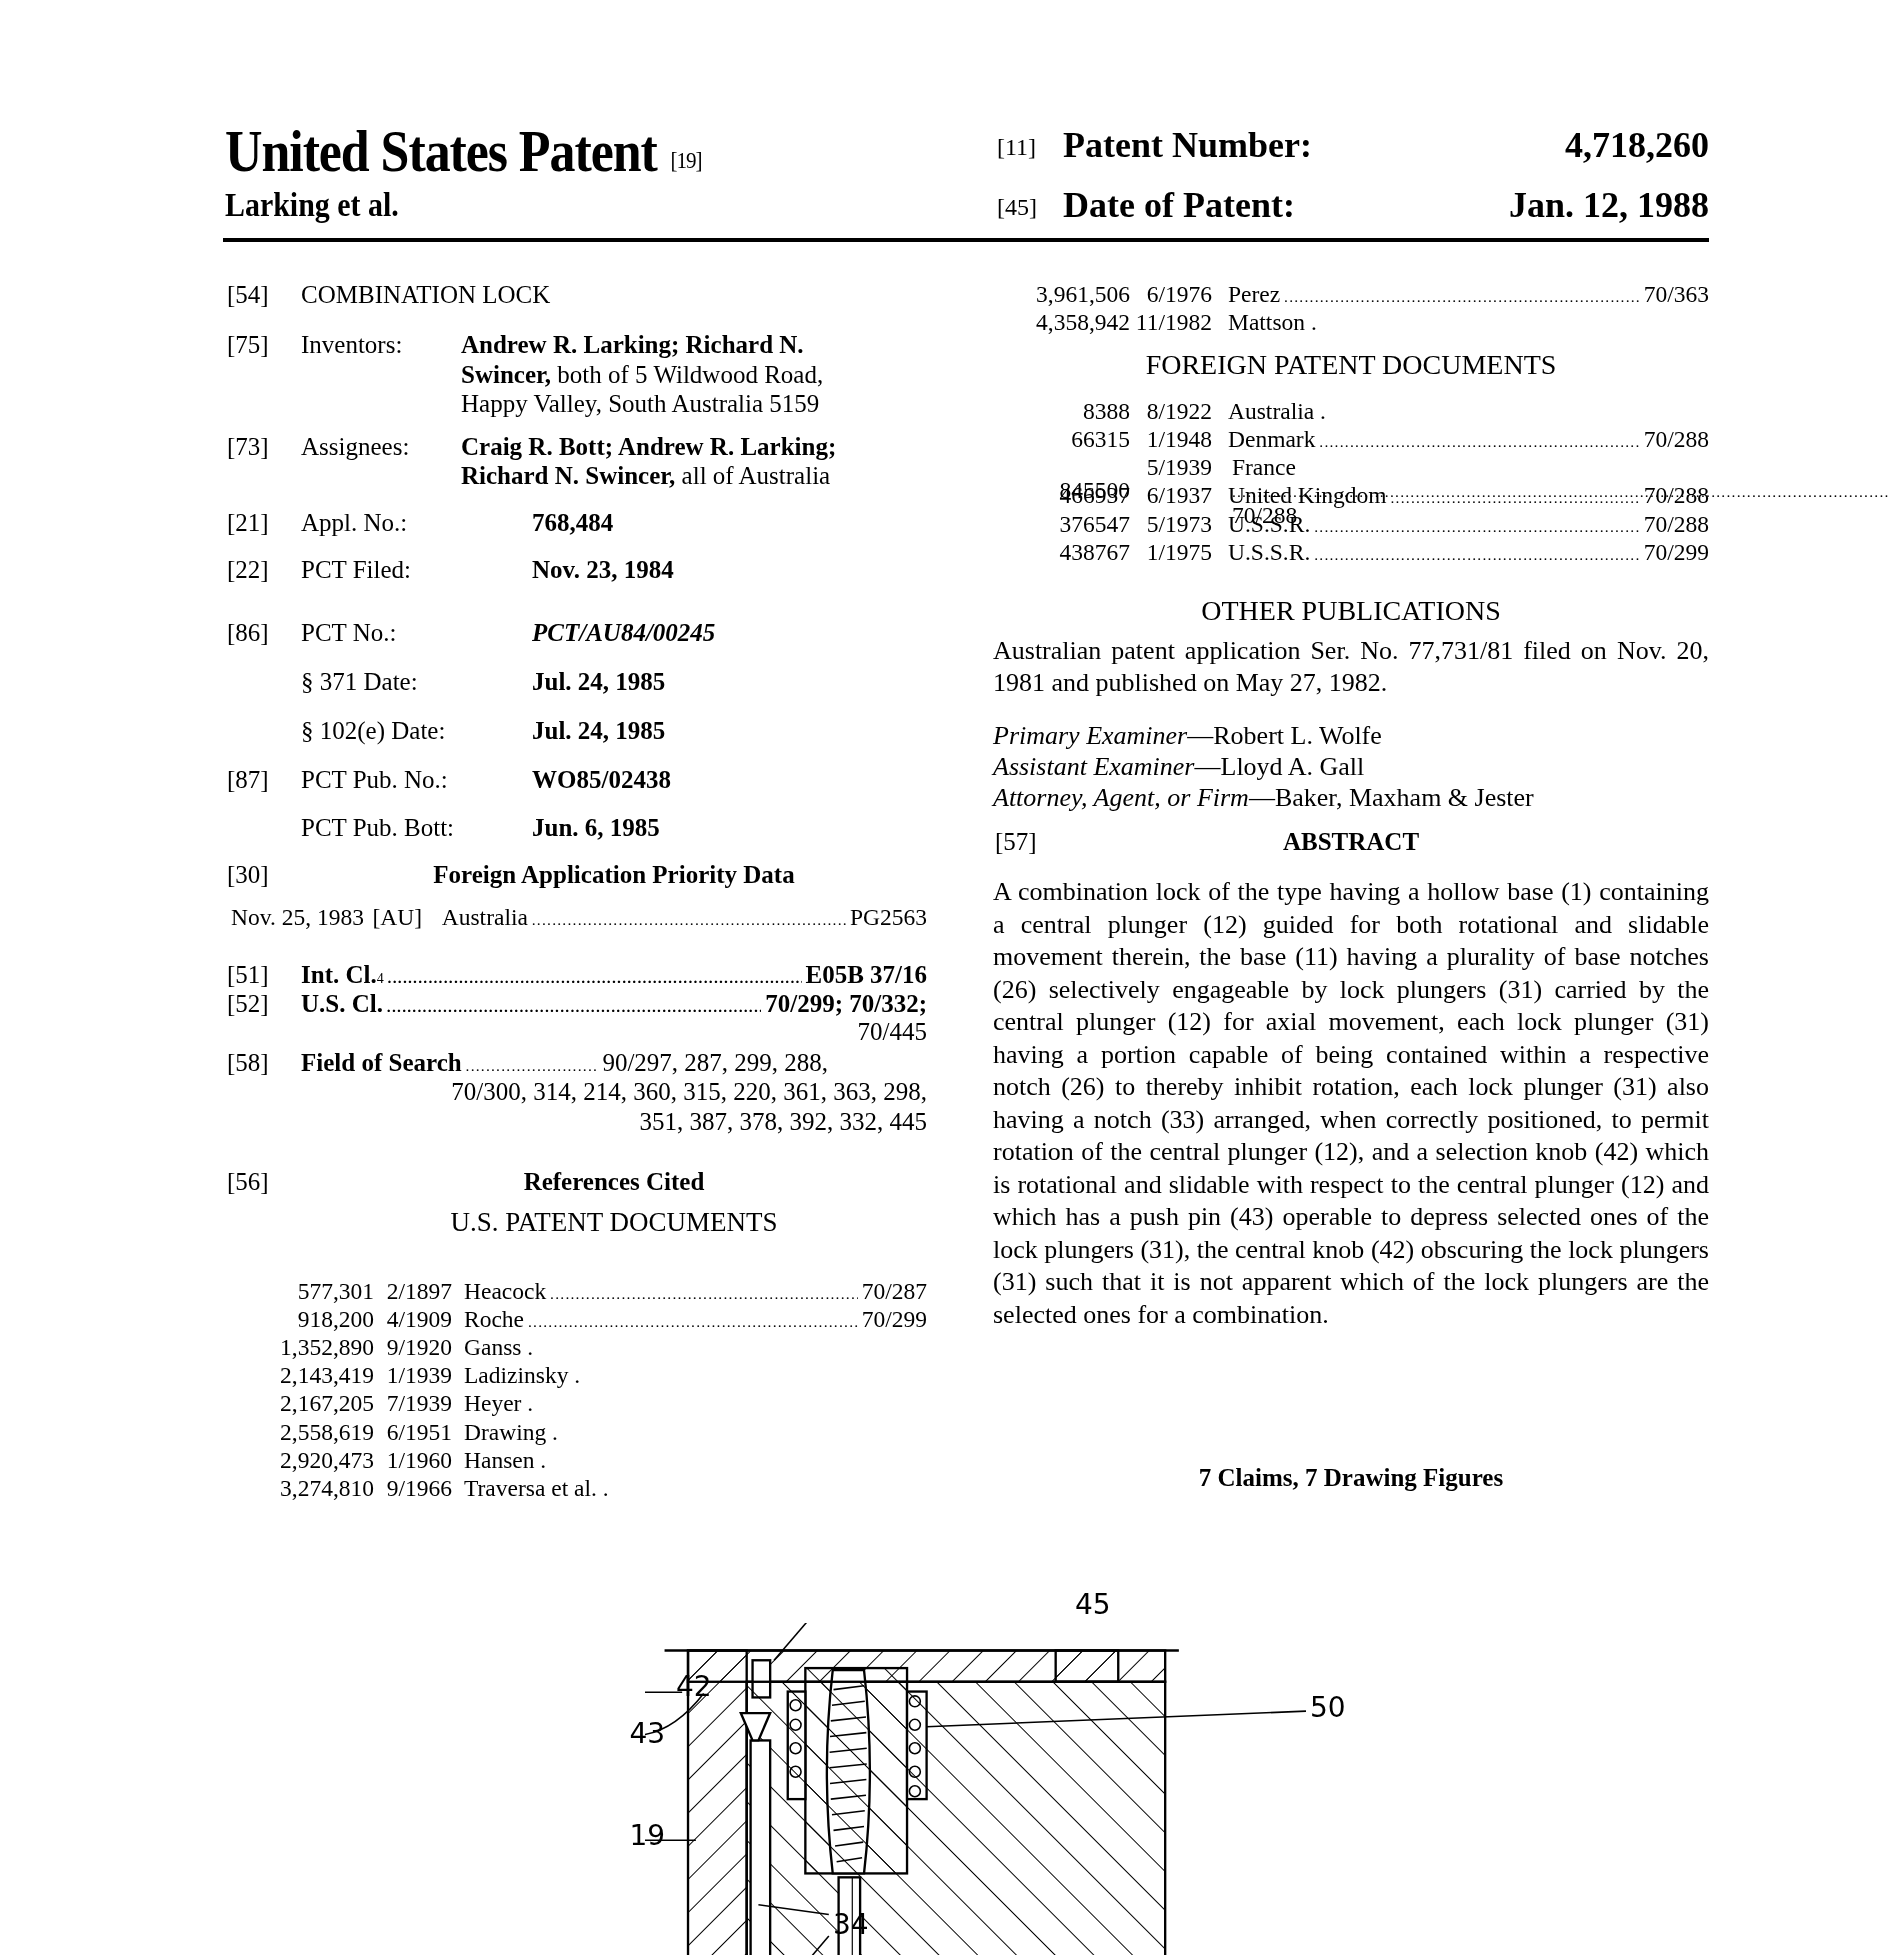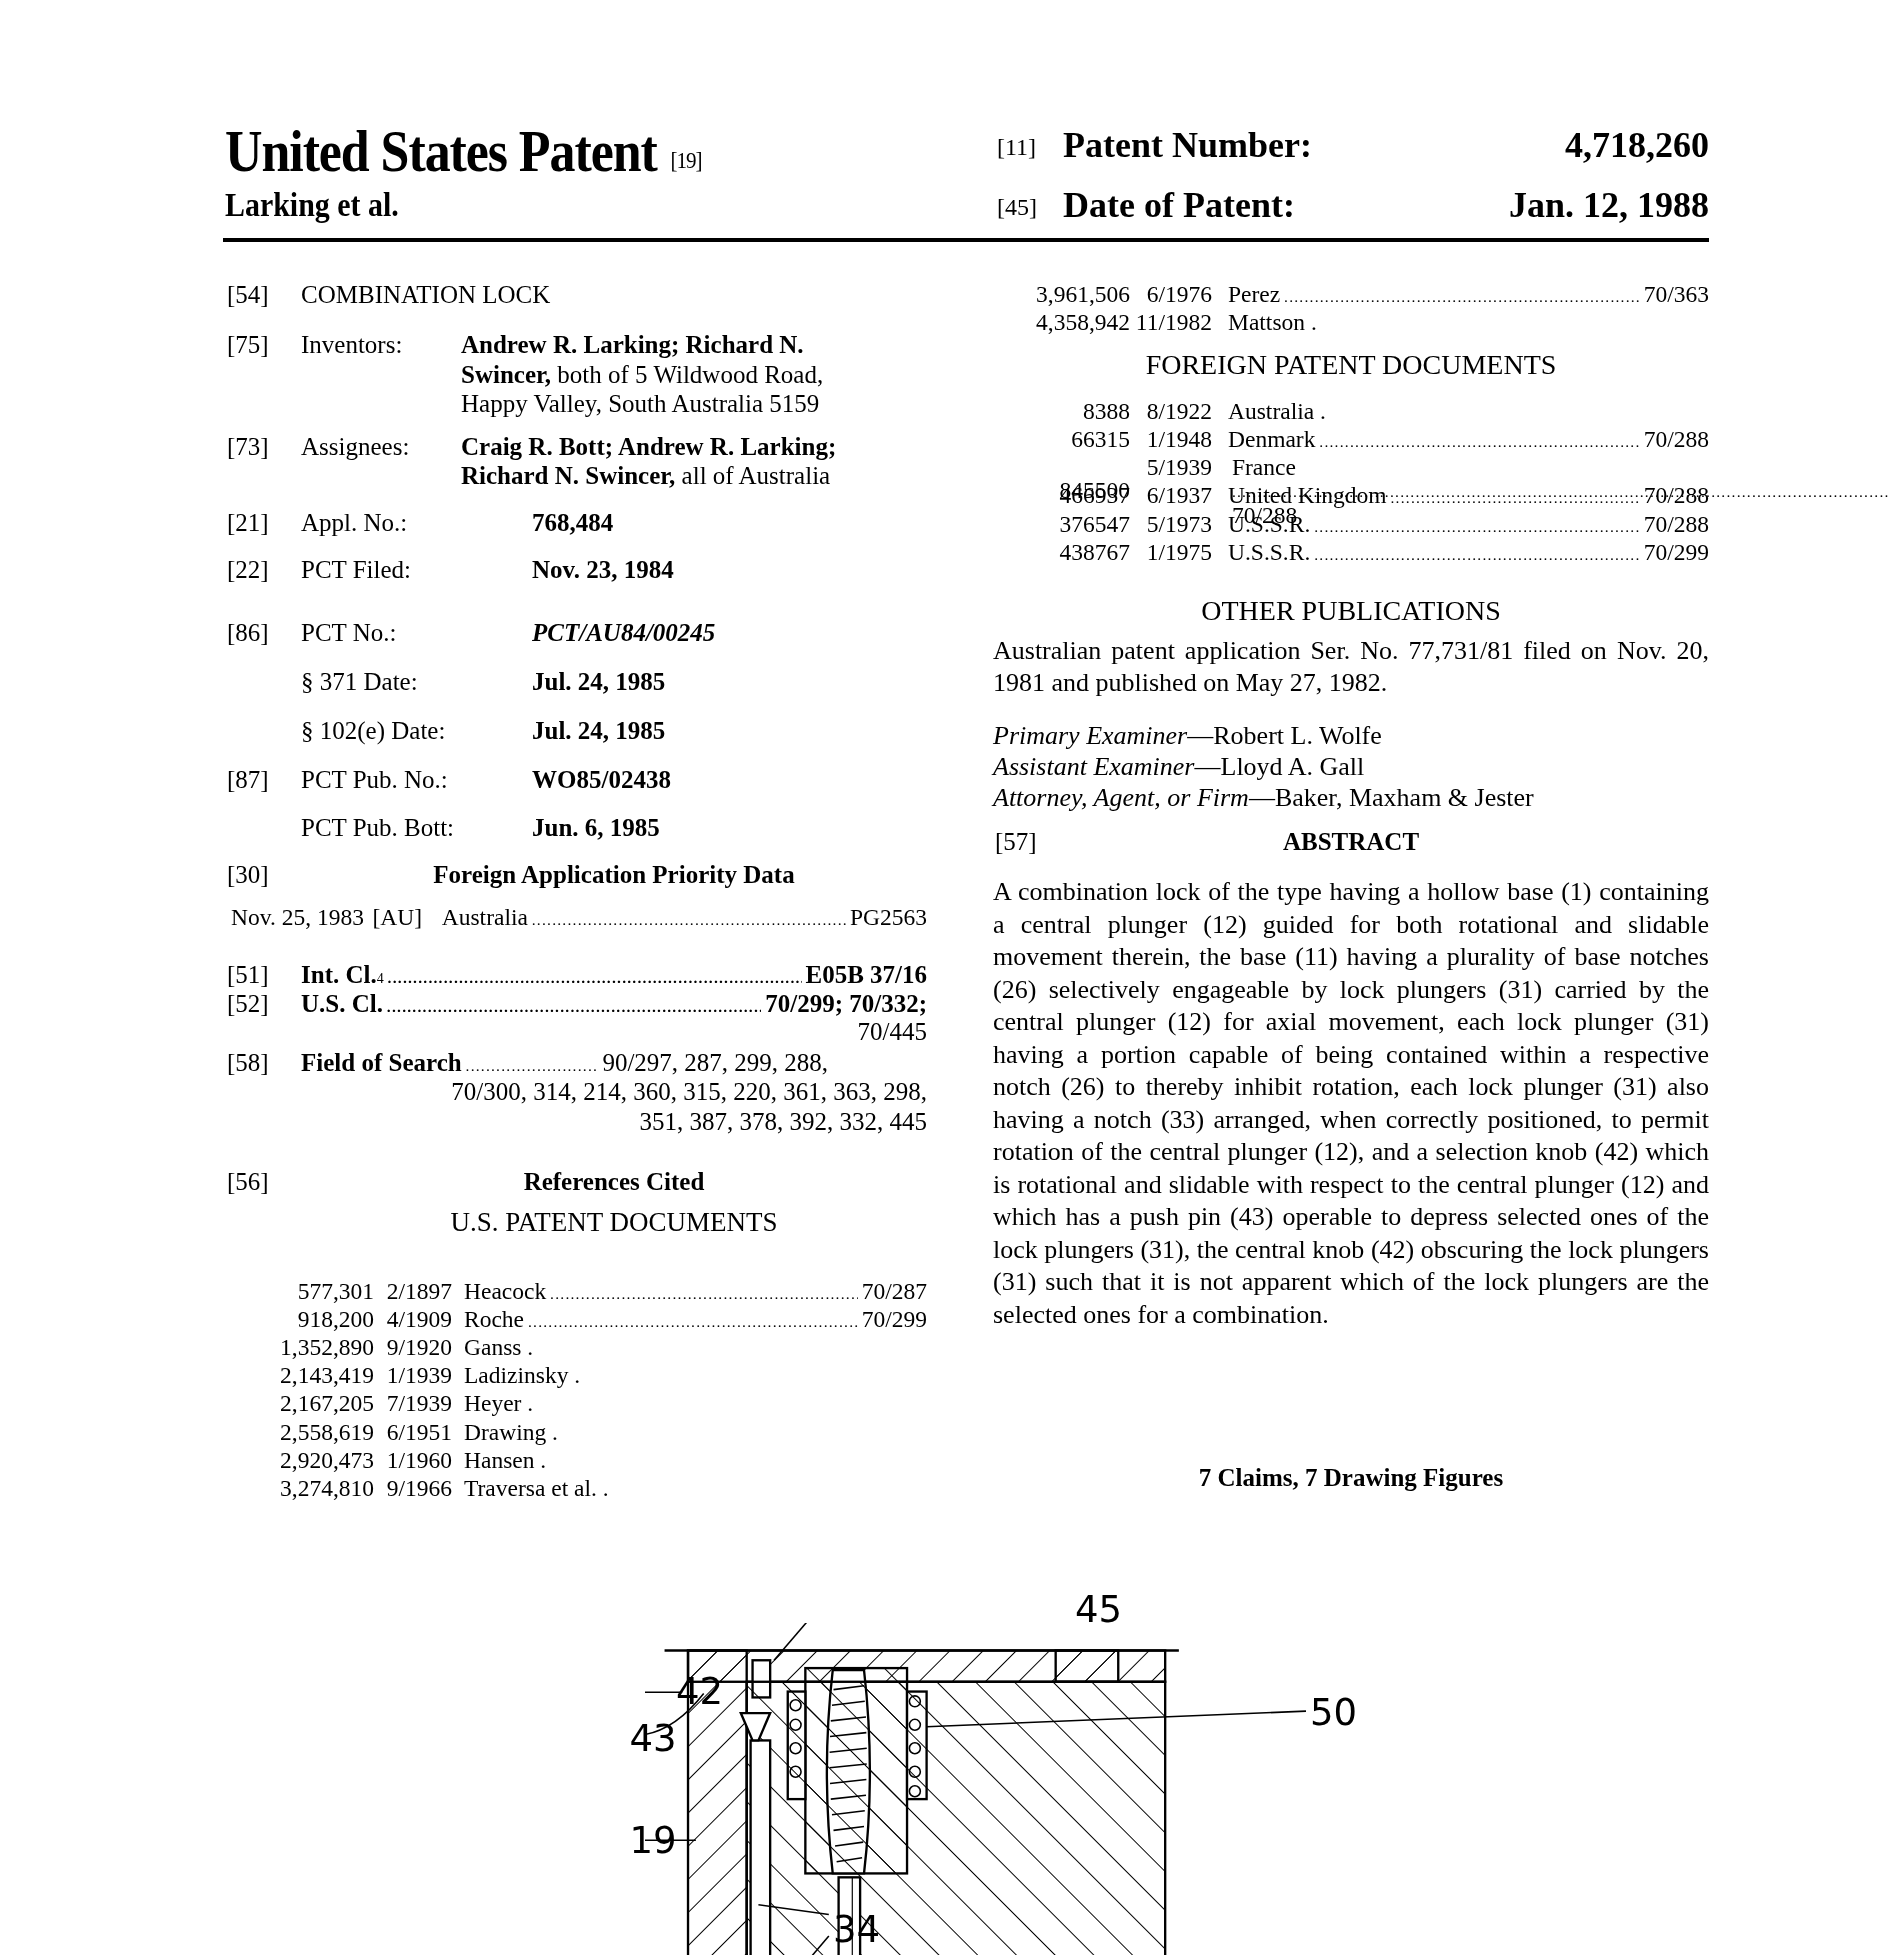--- a/index.html
+++ b/index.html
@@ -27,21 +27,21 @@
   .dotline .fill::before { content:"......................................................................................................................................................................................................"; }
   .ctr { text-align:center; }
   .reftbl .r { position:absolute; white-space:nowrap; font-size:23.5px; }
   .reftbl .num { position:absolute; text-align:right; width:98px; }
   .reftbl .dt { position:absolute; text-align:right; width:78px; }
   .reftbl .nm { position:absolute; display:flex; align-items:baseline; }
   .abstract { text-align:justify; font-size:26px; line-height:1.25; }
 
   
   .drawing { left:645px; top:1623px; width:704px; height:802px; }
-  .lbl-fig { position:absolute; font-family:"DejaVu Sans","Liberation Sans",sans-serif; font-size:37px; }
+  .lbl-fig { position:absolute; font-family:"DejaVu Sans","Liberation Sans",sans-serif; font-size:28px; }
 </style>
 </head>
 <body>
 
 <div class="abs h-title">
   <span>United States Patent</span><span class="h-code">[19]</span>
 </div>
 <div class="abs h-inv">Larking et al.</div>
 
 <div class="abs h-right" style="top:124px;">

